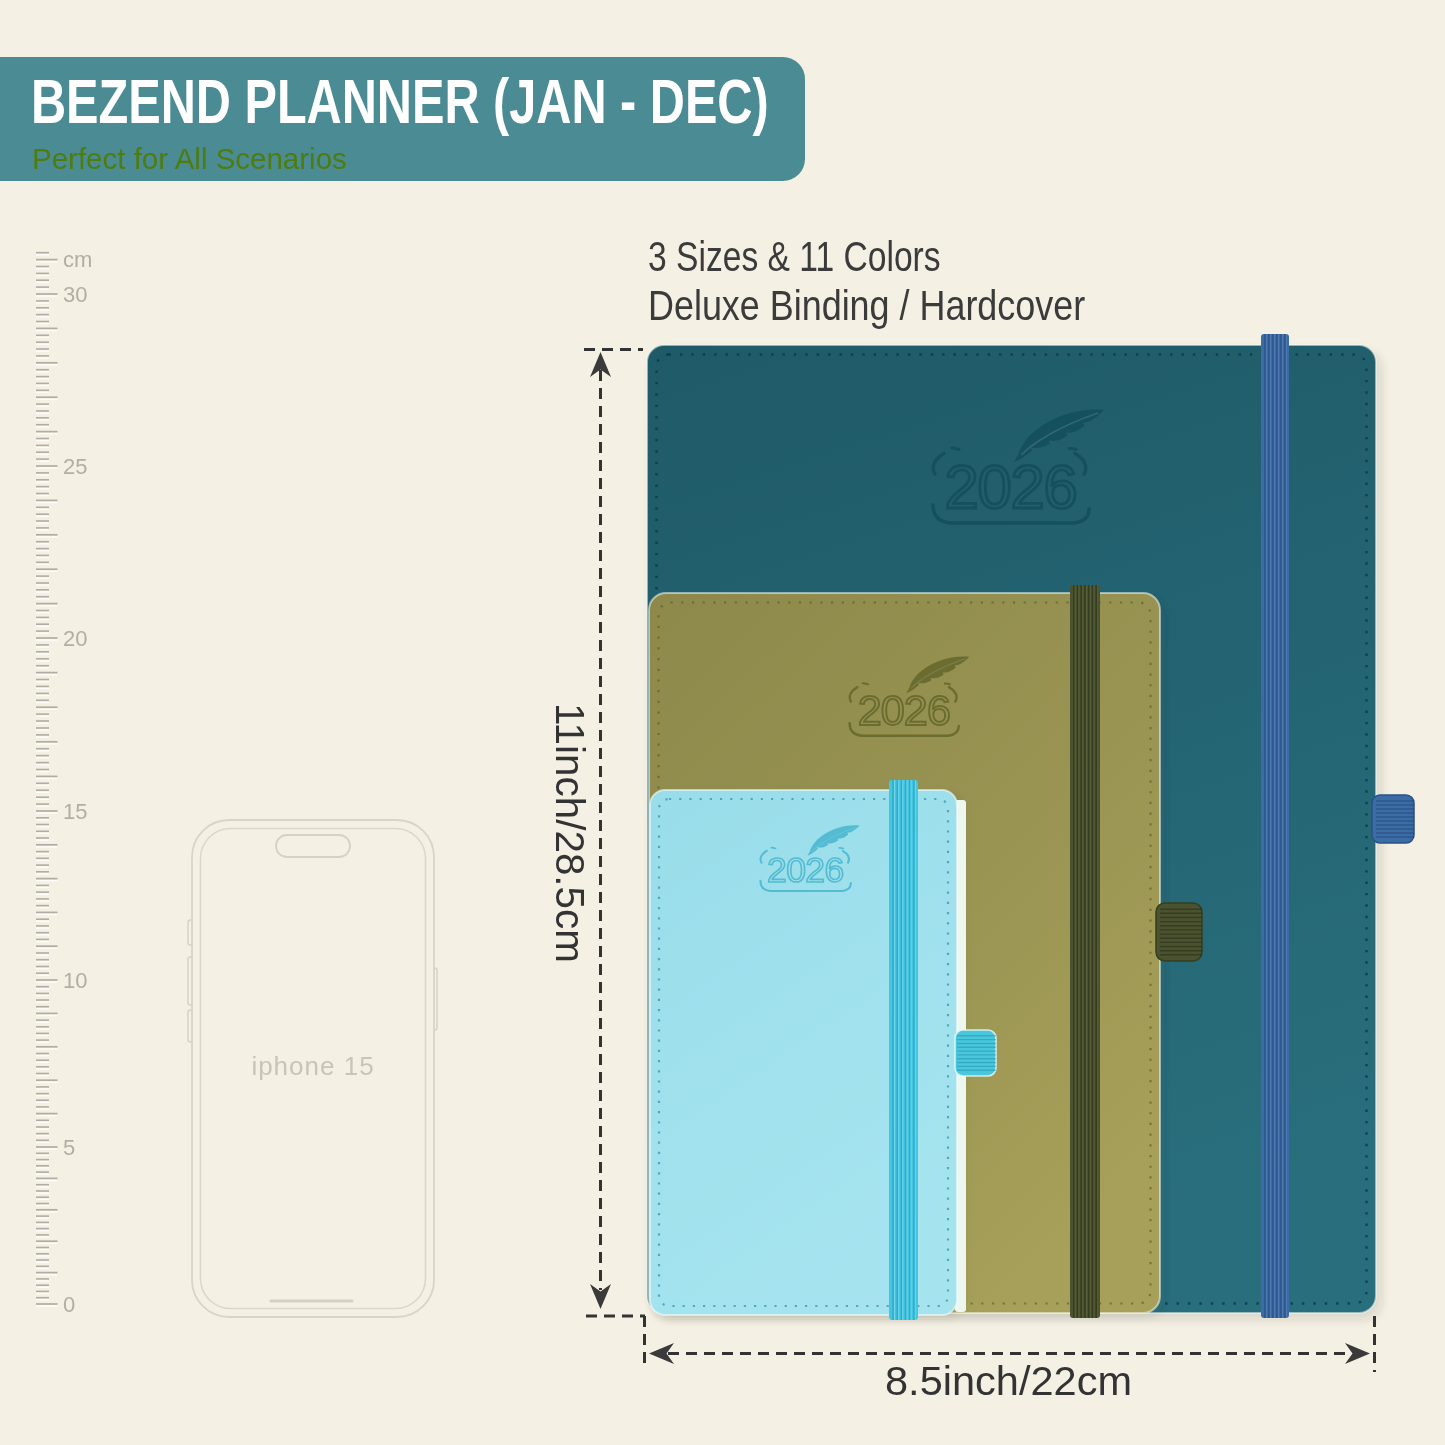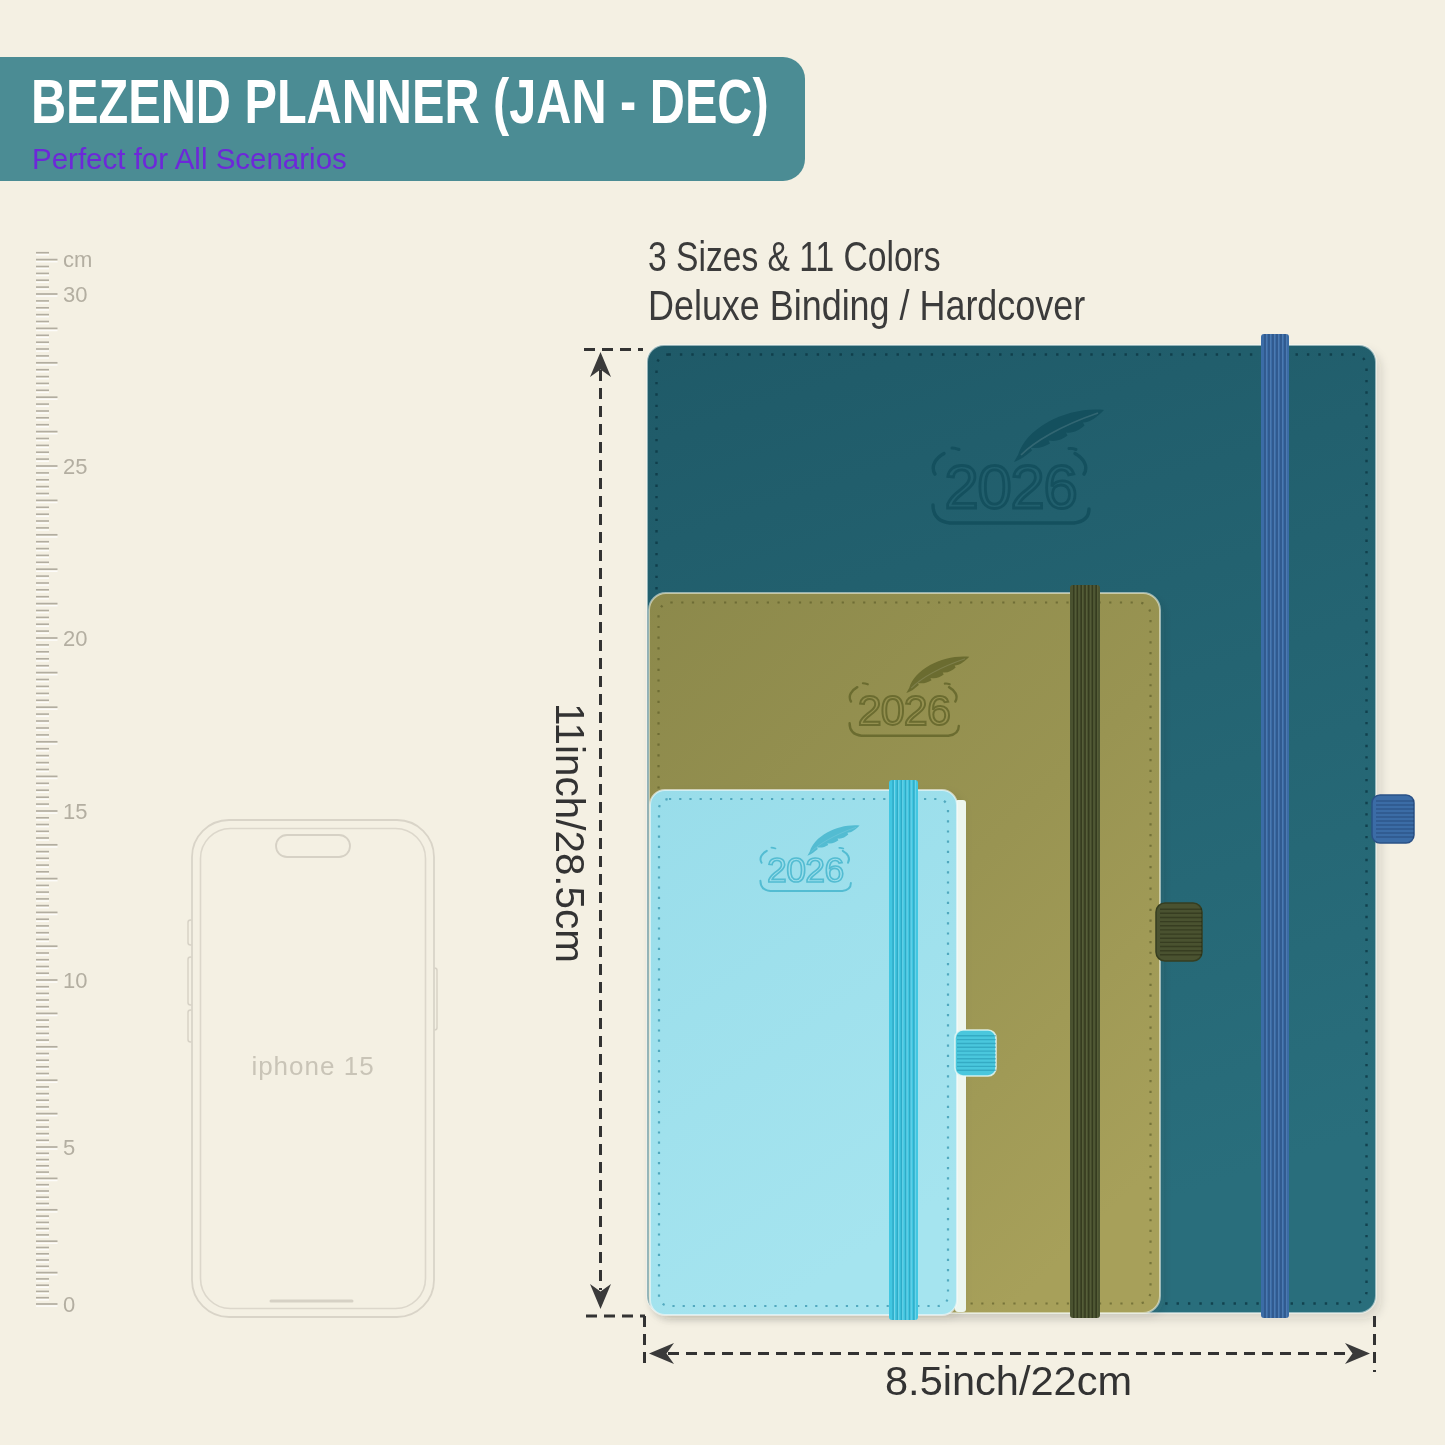--- a/index.html
+++ b/index.html
@@ -7,21 +7,21 @@
   .abs { position:absolute; }
 </style>
 </head>
 <body>
 <div class="abs" style="left:0;top:0;width:1445px;height:1445px;text-align:center;">
 
 <div class="abs" style="left:0;top:57px;width:805px;height:124px;background:#4b8c94;border-radius:0 22px 22px 0;"></div>
 
 <div class="abs" style="left:31px;top:65px;color:#ffffff;font-size:63px;font-weight:bold;white-space:nowrap;transform:scaleX(0.772);transform-origin:left top;">BEZEND PLANNER (JAN - DEC)</div>
 
-<div class="abs" style="left:32px;top:142px;color:#6d28d9;font-size:29.5px;white-space:nowrap;">Perfect for All Scenarios</div>
+<div class="abs" style="left:32px;top:142px;color:#4d7c0f;font-size:29.5px;white-space:nowrap;">Perfect for All Scenarios</div>
 
 <div class="abs" style="left:648px;top:233px;color:#3b3b3b;font-size:42px;white-space:nowrap;transform:scaleX(0.80);transform-origin:left top;">3 Sizes &amp; 11 Colors</div>
 
 <div class="abs" style="left:648px;top:282px;color:#3b3b3b;font-size:42px;white-space:nowrap;transform:scaleX(0.855);transform-origin:left top;">Deluxe Binding / Hardcover</div>
 
 <svg class="abs" style="left:0;top:0;" width="1445" height="1445" viewBox="0 0 1445 1445">
 <defs>
   <linearGradient id="tealGrad" x1="0" y1="0" x2="0.25" y2="1">
     <stop offset="0" stop-color="#1f5a68"></stop>
     <stop offset="1" stop-color="#296e7c"></stop>

